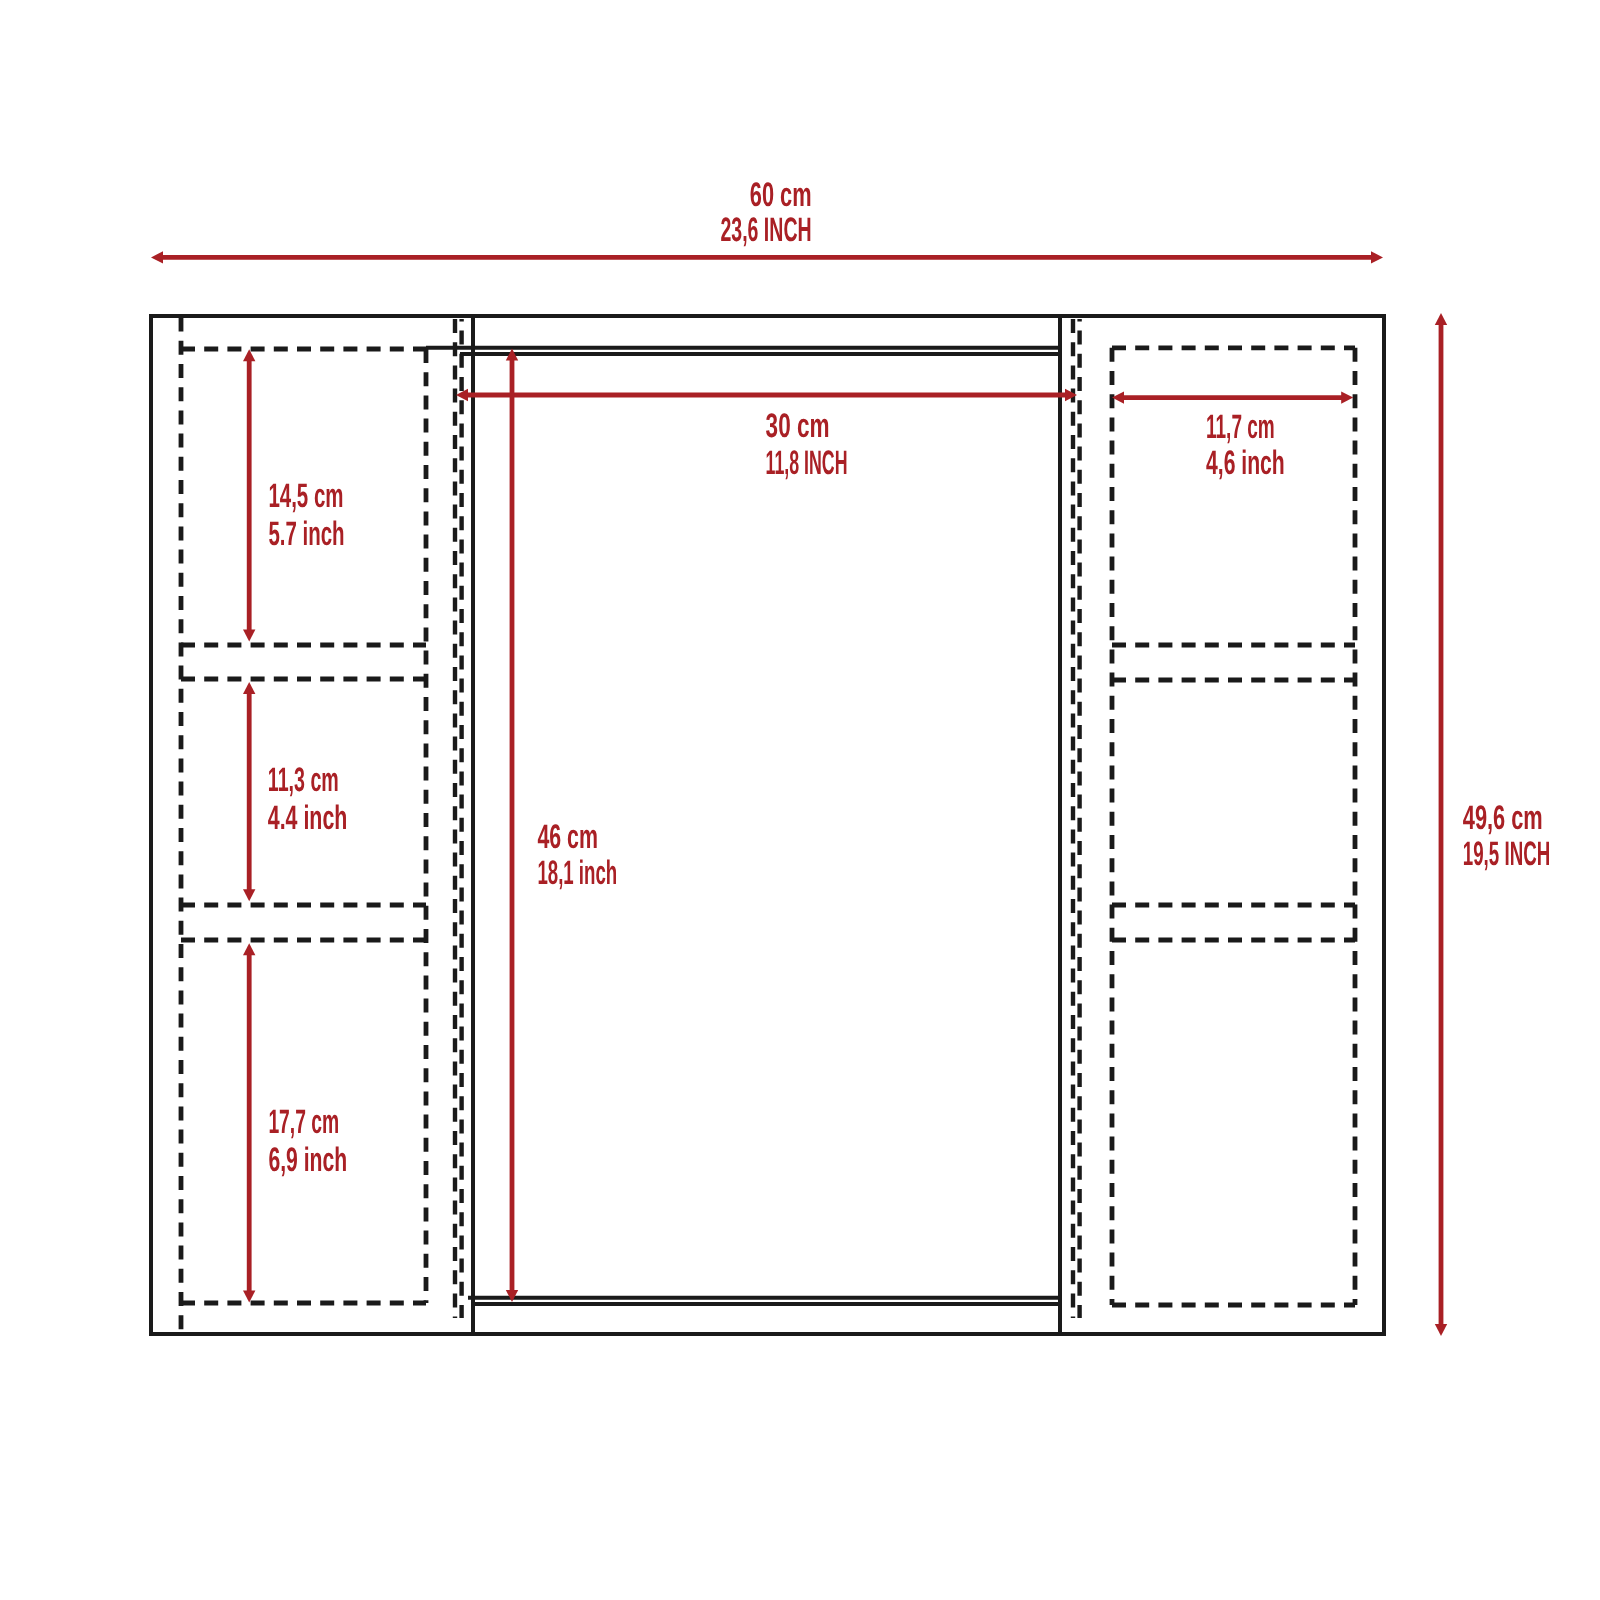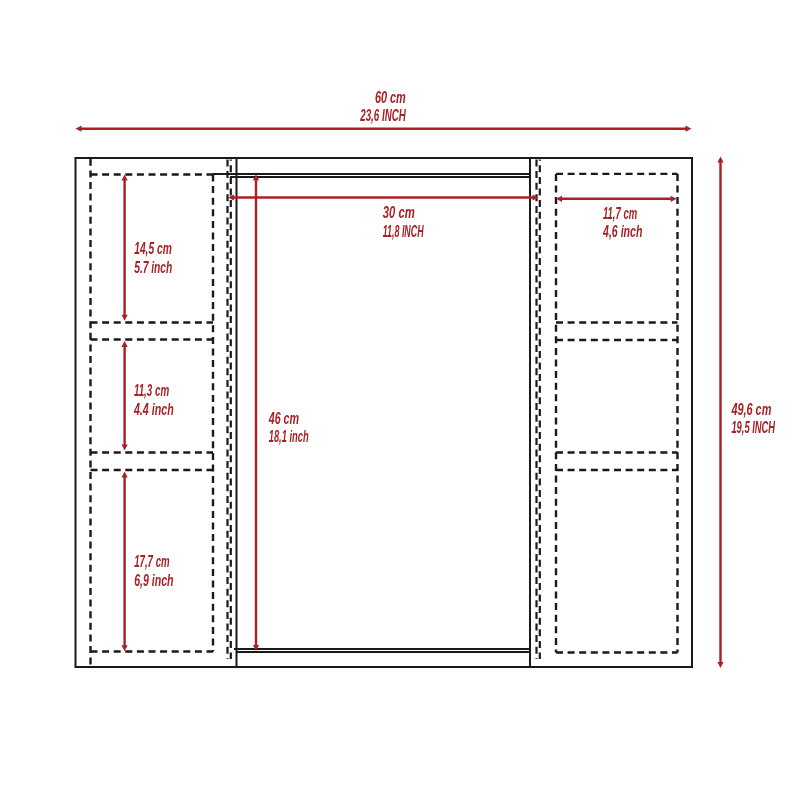--- a/index.html
+++ b/index.html
@@ -1,17 +1,17 @@
 <!DOCTYPE html>
 <html><head>
 <meta charset="utf-8">
 <title>Medicine Cabinet Dimensions</title>
 <style>
 html,body{margin:0;padding:0;background:#ffffff;}
-#wrap{width:800px;height:800px;position:relative;font-style:italic;}
+#wrap{width:800px;height:800px;position:relative;}
 svg{display:block;}
 text{font-family:"Liberation Sans",sans-serif;font-weight:bold;}
 </style>
 </head>
 <body>
 <div id="wrap">
 
 <svg width="800" height="800" viewBox="0 0 800 800">
 
 <rect x="75.5" y="158" width="616.5" height="509" fill="none" stroke="#1a1a1a" stroke-width="2"></rect>

